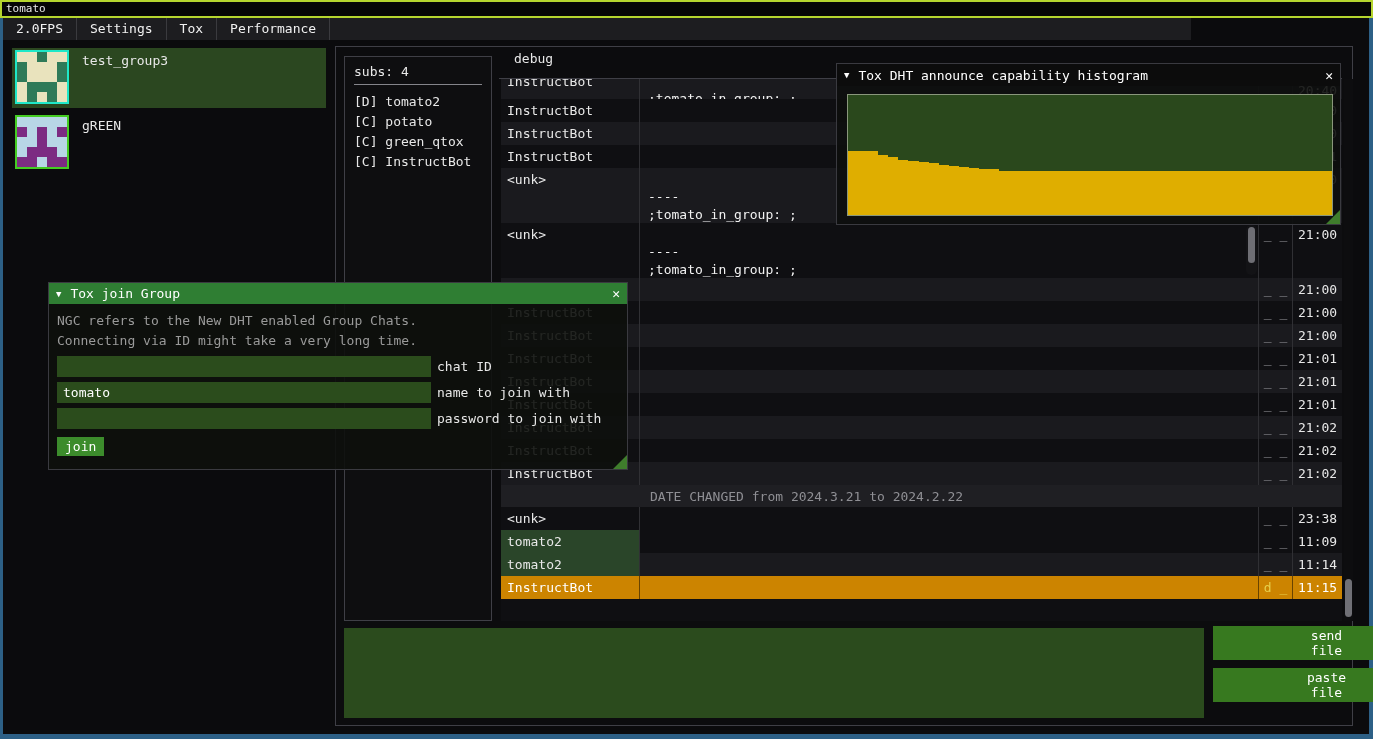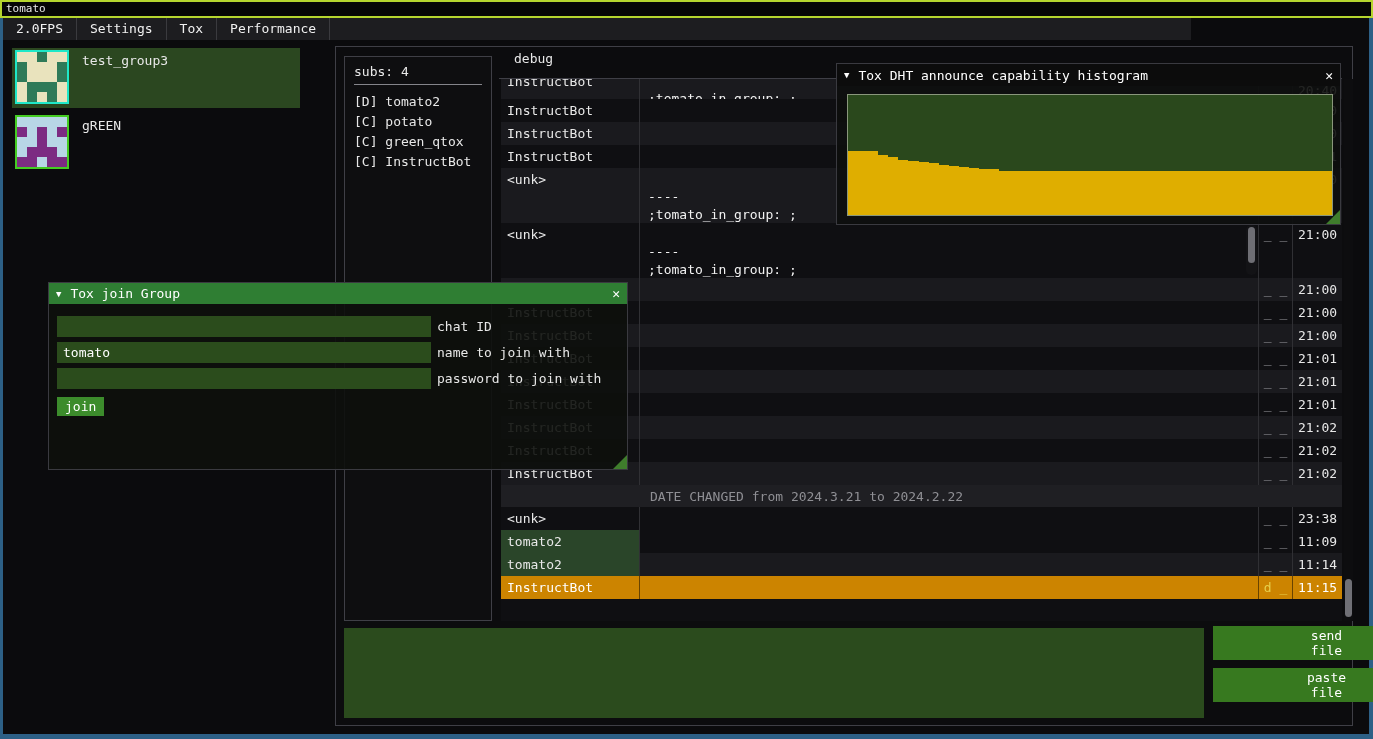--- a/index.html
+++ b/index.html
@@ -9,21 +9,21 @@
   .titlebar{position:absolute;left:0;top:0;width:1373px;height:18px;background:#060606;
             border:2px solid #b5d52e;box-sizing:border-box;line-height:13px;font-size:11px;
             padding-left:4px;color:#e8e8e8;}
   .frame-left{position:absolute;left:0;top:18px;width:3px;height:721px;background:#2d6086;}
   .frame-right{position:absolute;right:0;top:18px;width:4px;height:721px;background:#2d6086;}
   .frame-bottom{position:absolute;left:0;bottom:0;width:1373px;height:5px;background:#2d6086;}
   
   .menubar{position:absolute;left:3px;top:18px;width:1188px;height:22px;background:#1d1d20;display:flex;}
   .menu-item{padding:0 13px;line-height:22px;border-right:1px solid #3a3a3e;color:#f0f0f0;}
   
-  .contact-row{position:absolute;left:12px;width:288px;}
+  .contact-row{position:absolute;left:12px;width:314px;}
   .contact-row.selected{background:#2b4720;}
   .avatar{position:absolute;left:3px;top:2px;width:54px;height:54px;display:grid;
           grid-template-columns:repeat(5,1fr);grid-template-rows:repeat(5,1fr);box-sizing:border-box;}
   .contact-label{position:absolute;left:70px;top:5px;}
   
   .chat-window{position:absolute;left:335px;top:46px;width:1018px;height:680px;background:#0c0c0e;
                border:1px solid #3f3f46;box-sizing:border-box;z-index:1;}
   .subs-panel{position:absolute;left:8px;top:9px;width:148px;height:565px;background:#0e0e10;
               border:1px solid #3f3f46;box-sizing:border-box;padding:7px 9px;}
   .subs-sep{height:1px;background:#85858b;margin:5px 0 7px 0;}
@@ -539,20 +539,22 @@
     <div class="grip"></div>
   </div>
 
   <div class="float-win join-window">
     <div class="win-title">
       <span class="arrow">▼</span>
       <span>Tox join Group</span>
       <span class="x">✕</span>
     </div>
     <div class="join-body">
+      <div class="join-desc">NGC refers to the New DHT enabled Group Chats.</div>
+      <div class="join-desc">Connecting via ID might take a very long time.</div>
       <div>
 
           <div class="ji-row">
             <input class="ji-input" value="" style="">
             <span>chat ID</span>
           </div>
 
           <div class="ji-row">
             <input class="ji-input" value="tomato" style="">
             <span>name to join with</span>

